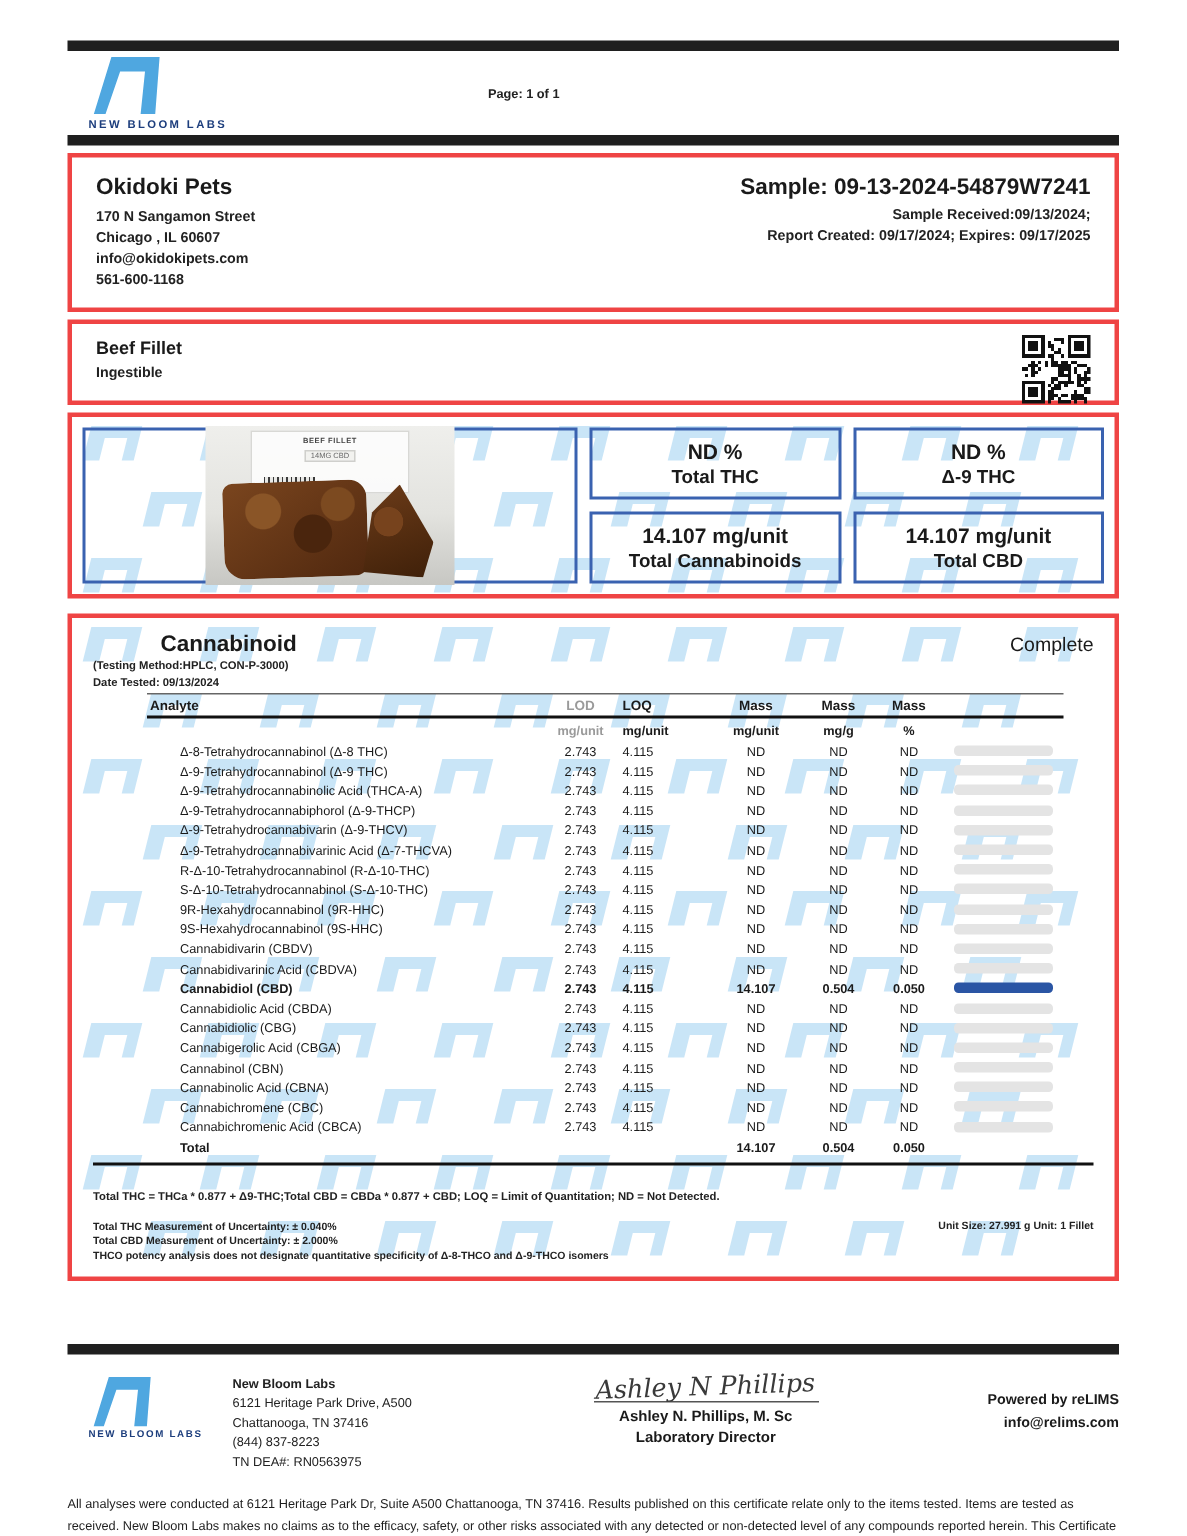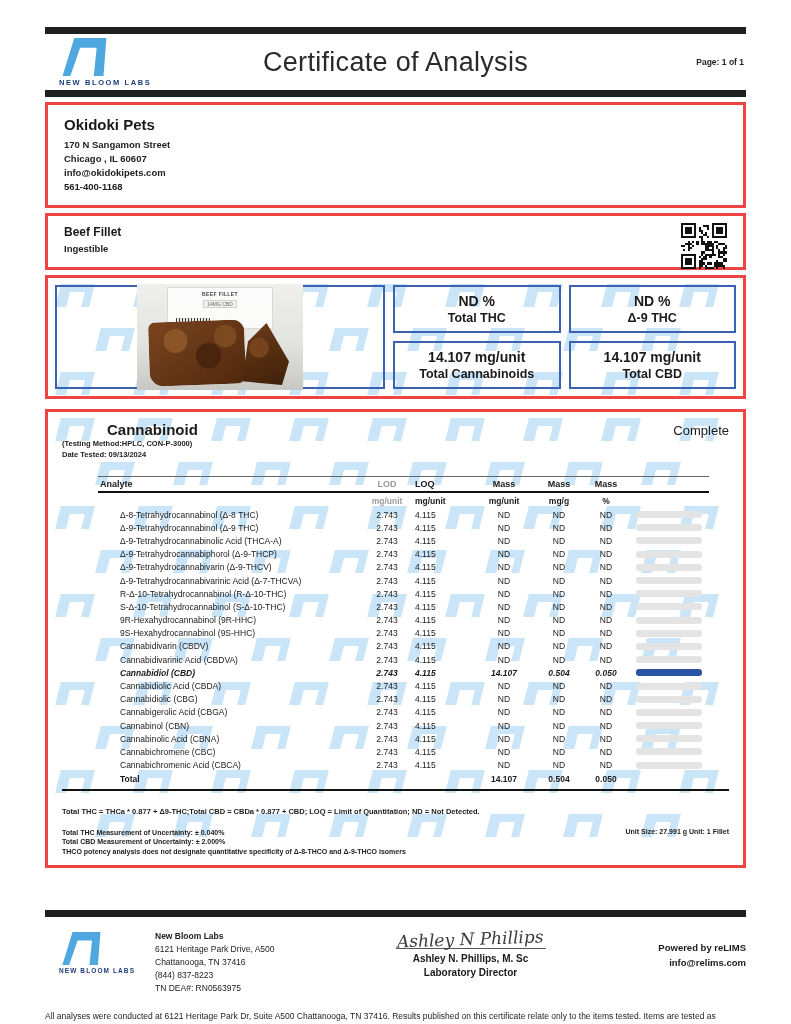--- a/index.html
+++ b/index.html
@@ -47,37 +47,37 @@
   .stat-box { border:2px solid #3a62b0; display:flex; flex-direction:column; align-items:center; justify-content:center; background:transparent; }
   .stat-value { font-size:14px; font-weight:700; line-height:18px; }
   .stat-label { font-size:12.5px; font-weight:600; line-height:16px; }
 
   
   .cannab-card { margin-top:10px; padding:9px 14px 9px; overflow:hidden; }
   .sect-head { display:flex; justify-content:space-between; align-items:baseline;margin-left:45px; }
   .sect-title { font-size:15px; font-weight:700; }
   .sect-status { font-size:13px; color:#1a1a1a; }
   .sect-method, .sect-date { font-size:7.5px; font-weight:700; color:#222; line-height:11px; }
-  .tbl { margin:16px 20px 0 36px; position:relative; }
+  .tbl { margin:2px 20px 0 36px; position:relative; }
   .thead { display:flex; align-items:center; height:17px; border-top:1px solid #666; border-bottom:2px solid #111; font-size:9px; font-weight:700; }
   .tunits { display:flex; align-items:center; height:15px; font-size:8.5px; font-weight:700; }
   .trow { display:flex; align-items:center; height:13.2px; font-size:8.5px; }
   .trow-total { display:flex; align-items:center; height:15px; font-size:8.5px; font-weight:700; }
   .c-an { flex:1; padding-left:22px; white-space:nowrap; overflow:hidden; }
   .thead .c-an { padding-left:2px; }
   .c-n { width:56px; text-align:center; }
   .c-q { width:58px; text-align:left; }
   .c-m1 { width:62px; text-align:center; }
   .c-m2 { width:48px; text-align:center; }
   .c-m3 { width:46px; text-align:center; }
   .c-bar { width:80px; display:flex; justify-content:center; }
   .gray { color:#9a9a9a; }
   .bar { width:66px; height:7px; border-radius:3px; background:#e4e4e4; }
   .bar.cbd { background:#2a55a4; }
-  .trow.hl { font-weight:700;font-style:italic; }
+  .trow.hl { font-weight:700; }
   .black-rule { height:2px; background:#111; margin-top:2px; }
   .footnote { font-size:7.5px; font-weight:700; color:#222; margin-top:16px; }
   .notes-row { display:flex; justify-content:space-between; margin-top:12px; }
   .notes div { font-size:7px; font-weight:700; color:#222; line-height:9.5px; }
   .unit-info { font-size:7px; font-weight:700; color:#222; white-space:nowrap; }
 
   
   .wm-layer { position:absolute; inset:0; overflow:hidden; pointer-events:none; }
   .wm { position:absolute; width:34px; height:23px; border-style:solid; border-color:rgba(120,190,235,.40); border-width:8px 8px 0 11px; transform:skewX(-14deg); }
   .above { position:relative; }
@@ -108,36 +108,40 @@
 
   <div class="band top"></div>
 
   <div class="hdr">
     <div class="logo-block">
       <svg width="50" height="38" viewBox="0 0 100 78">
         <path d="M6 78 L30 0 L96 0 L90 78 L70 78 L76 20 L42 20 L22 78 Z" fill="#4fa7e0"></path>
       </svg>
       <span class="logo-text">NEW BLOOM LABS</span>
     </div>
-    <h1>Certificate of Analysis</h1>
     <span class="page-label">Page: 1 of 1</span>
   </div>
 
   <div class="band"></div>
 
   <div class="card client-card">
     <div>
       <div class="client-name">Okidoki Pets</div>
       <div class="client-lines">
 
       <div>170 N Sangamon Street</div>
           <div>Chicago , IL 60607</div>
           <div>info@okidokipets.com</div>
-          <div>561-400-1168</div>
-        </div>
+          <div>561-600-1168</div>
+        </div>
+    </div>
+    <div class="sample-block">
+      <div class="sample-id">Sample: 09-13-2024-54879W7241</div>
+      <div class="sm">Sample Received:09/13/2024;</div>
+      <div class="sm">Report Created: 09/17/2024; Expires: 09/17/2025</div>
     </div>
   </div>
 
   <div class="card product-card">
     <div>
       <div class="product-name">Beef Fillet</div>
       <div class="product-type">Ingestible</div>
     </div>
     <div class="qr"><svg viewBox="0 0 21 21" width="46" height="46" shape-rendering="crispEdges" fill="#111">
           <rect x="10" y="1" width="1" height="1"></rect>

